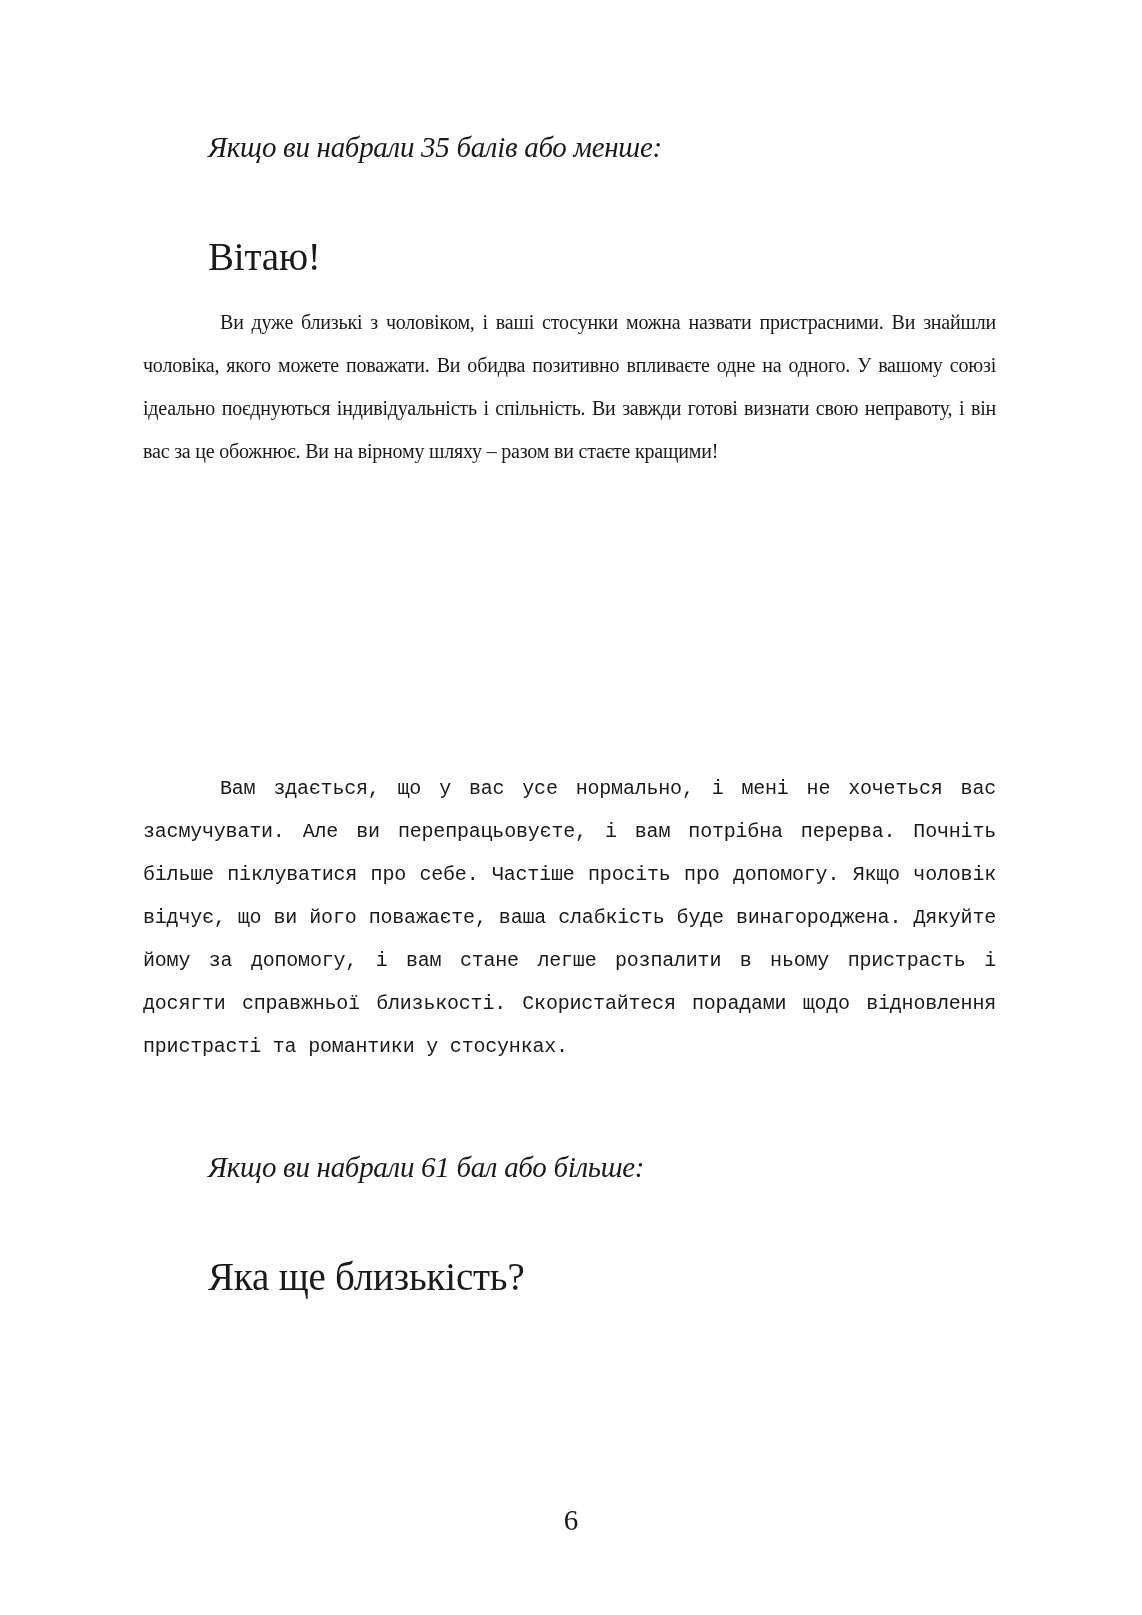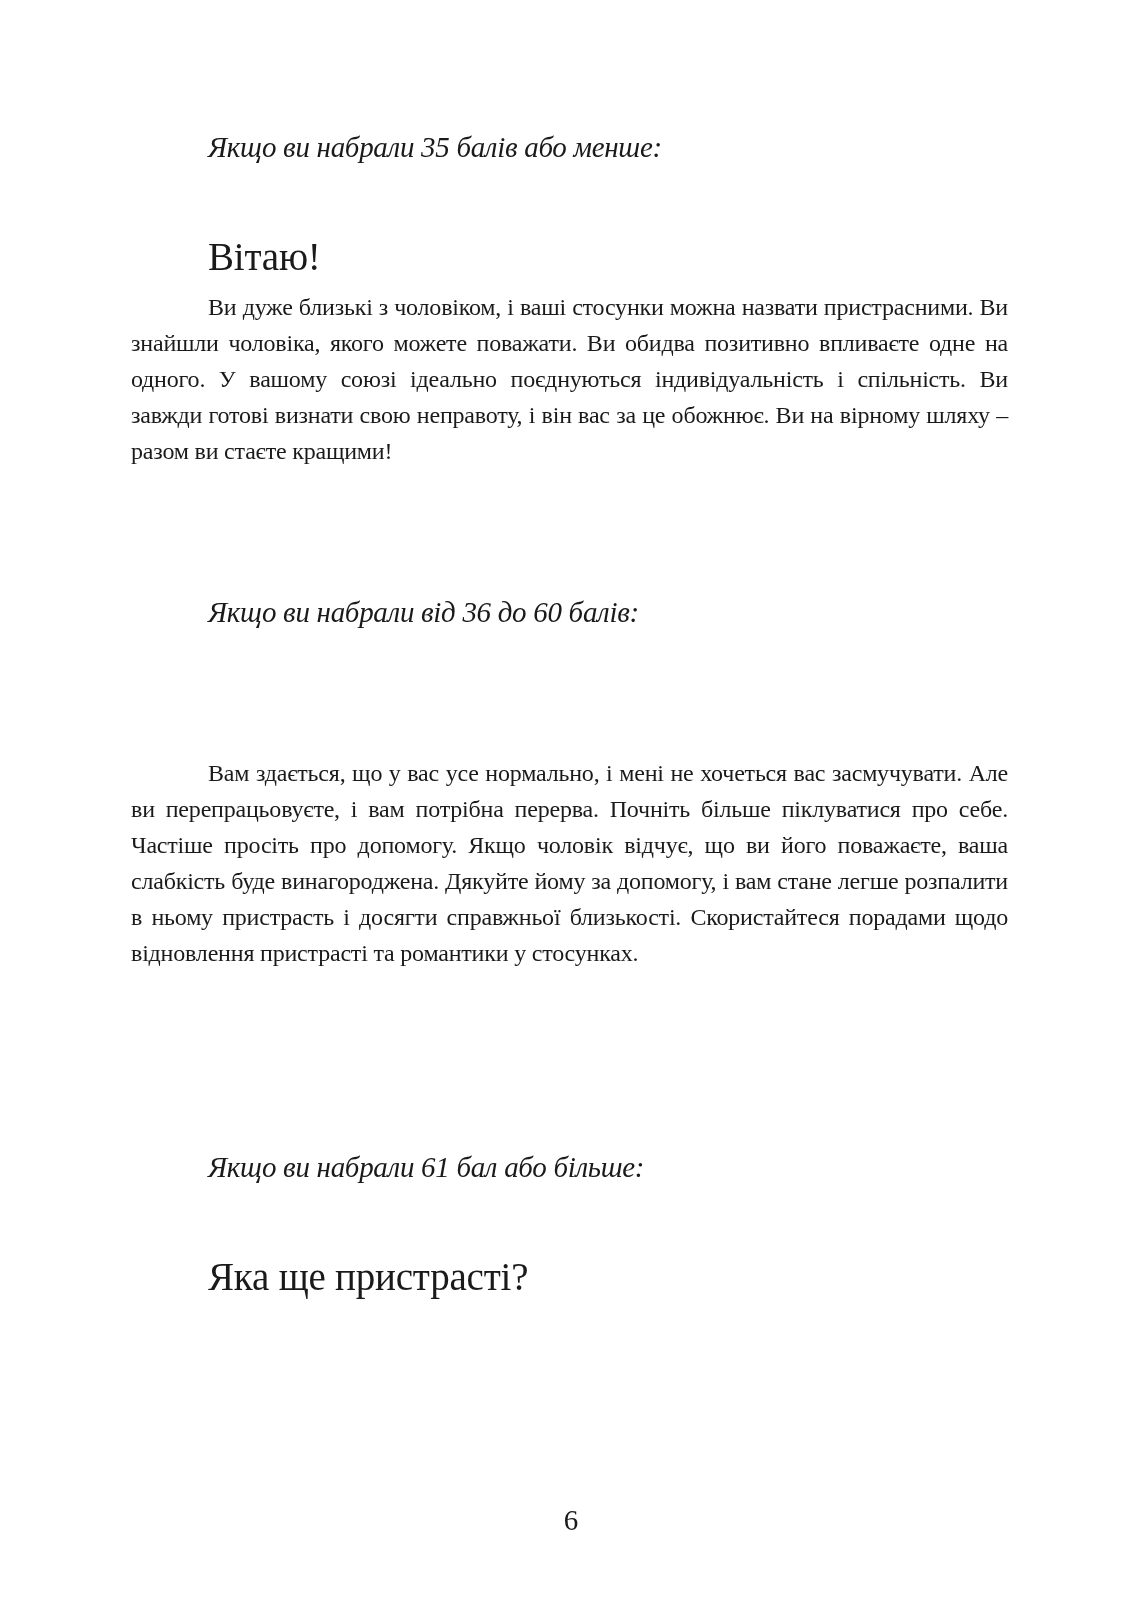--- a/index.html
+++ b/index.html
@@ -38,25 +38,25 @@
     }
     .lead {
       position: absolute;
       left: 208px;
       font-size: 39px;
       line-height: 40px;
       white-space: nowrap;
       letter-spacing: -0.2px;
     }
     .para {
-      font-size: 24px;
-      line-height: 36px;
+      font-size: 20px;
+      line-height: 43px;
       text-align: justify;
       text-indent: 77px;
-      margin: 0;
+      margin: 12px;
       letter-spacing: -0.2px;
     }
     .page-number {
       position: absolute;
       left: 0;
       width: 1142px;
       top: 1500px;
       text-align: center;
       font-size: 29px;
       line-height: 40px;
@@ -66,22 +66,21 @@
 <body>
 
 <div class="page">
 
   <div class="heading" style="top:127px;">Якщо ви набрали 35 балів або менше:</div>
   <div class="lead" style="top:237px;">Вітаю!</div>
   <div class="text-block" style="top:289px;">
     <p class="para">Ви дуже близькі з чоловіком, і ваші стосунки можна назвати пристрасними. Ви знайшли чоловіка, якого можете поважати. Ви обидва позитивно впливаєте одне на одного. У вашому союзі ідеально поєднуються індивідуальність і спільність. Ви завжди готові визнати свою неправоту, і він вас за це обожнює. Ви на вірному шляху – разом ви стаєте кращими!</p>
   </div>
 
-  <div class="heading" style="top:592px;">Якщо ви набрали від 36 до 60 балів:</div>
-  <div class="text-block" style="top:755px;">
+  <div class="text-block" style="top:755px;font-family:Liberation Mono, monospace;">
     <p class="para">Вам здається, що у вас усе нормально, і мені не хочеться вас засмучувати. Але ви перепрацьовуєте, і вам потрібна перерва. Почніть більше піклуватися про себе. Частіше просіть про допомогу. Якщо чоловік відчує, що ви його поважаєте, ваша слабкість буде винагороджена. Дякуйте йому за допомогу, і вам стане легше розпалити в ньому пристрасть і досягти справжньої близькості. Скористайтеся порадами щодо відновлення пристрасті та романтики у стосунках.</p>
   </div>
 
   <div class="heading" style="top:1147px;font-style:italic;">Якщо ви набрали 61 бал або більше:</div>
-  <div class="lead" style="top:1257px;">Яка ще пристрасті?</div>
+  <div class="lead" style="top:1257px;">Яка ще близькість?</div>
 
   <div class="page-number">6</div>
 </div>
 
 </body></html>

